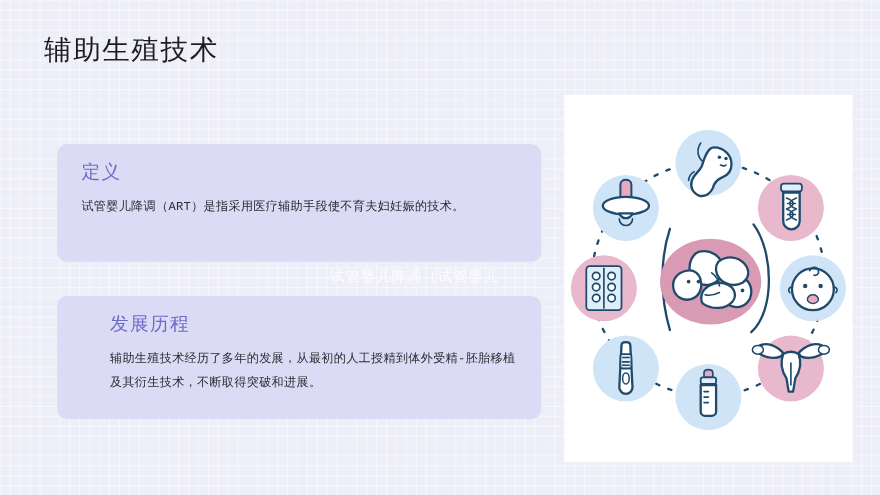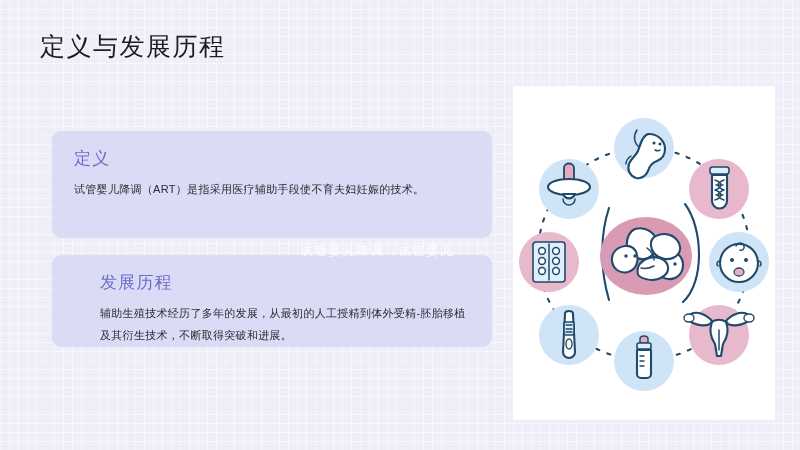--- a/index.html
+++ b/index.html
@@ -46,23 +46,24 @@
   }
 
   
   .card {
     position: absolute;
     left: 52px;
     width: 440px;
     background: #dcdbf6;
     border-radius: 9px;
     padding: 16px 22px 14px 22px;
+    font-family: Liberation Mono, monospace;
   }
   #card-definition { top: 131px; height: 107px; }
-  #card-history    { top: 255px; height: 92px; padding-left: 48px; }
+  #card-history    { top: 269px; height: 112px; padding-left: 48px; }
 
   .card-heading {
     font-size: 17px;
     line-height: 24px;
     color: #6b6cc6;
     letter-spacing: 1.2px;
     margin-bottom: 7px;
     white-space: nowrap;
   }
   .card-body {
@@ -97,21 +98,21 @@
     background: #ffffff;
     overflow: hidden;
   }
   #illustration-panel svg { display: block; }
 </style>
 </head>
 <body>
 
 <div id="slide">
 
-  <div id="page-title">定义与发展历程</div>
+  <div id="page-title">辅助生殖技术</div>
 
   <div class="card" id="card-definition">
     <div class="card-heading">定义</div>
     <div class="card-body">试管婴儿降调（ART）是指采用医疗辅助手段使不育夫妇妊娠的技术。</div>
   </div>
 
   <div class="card" id="card-history">
     <div class="card-heading">发展历程</div>
     <div class="card-body">辅助生殖技术经历了多年的发展，从最初的人工授精到体外受精-胚胎移植及其衍生技术，不断取得突破和进展。</div>
   </div>

